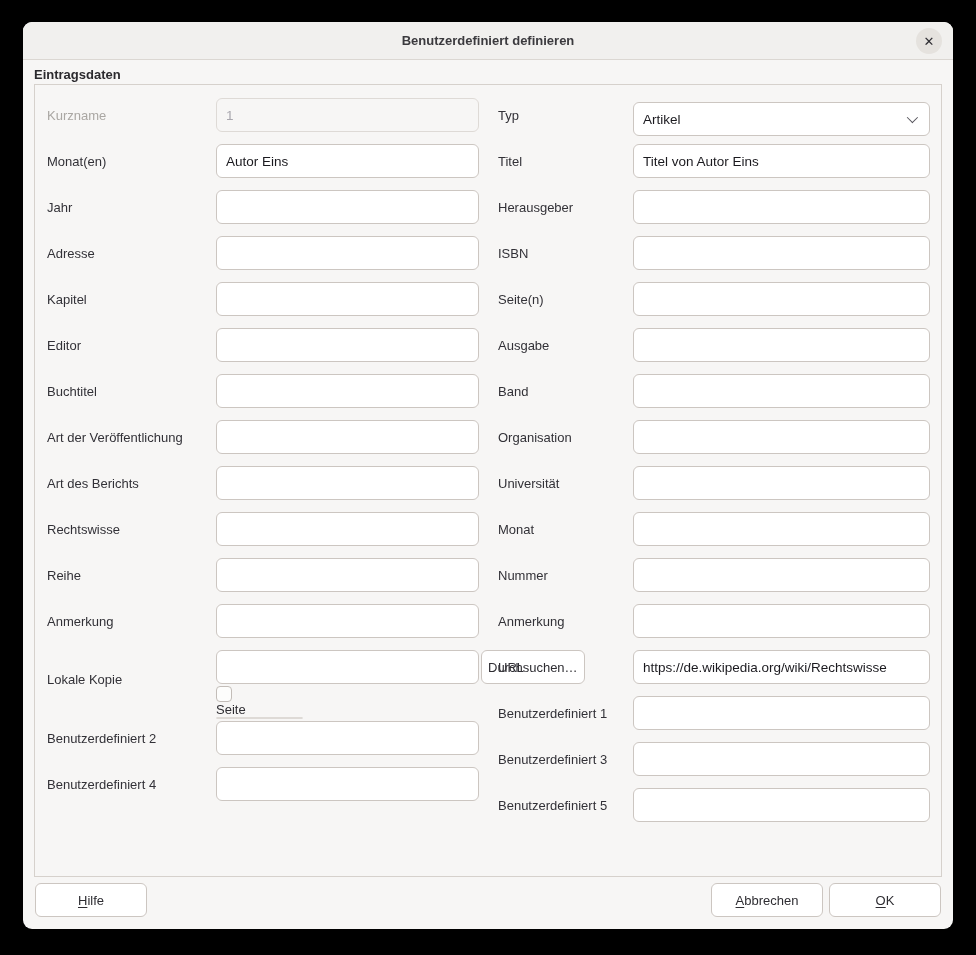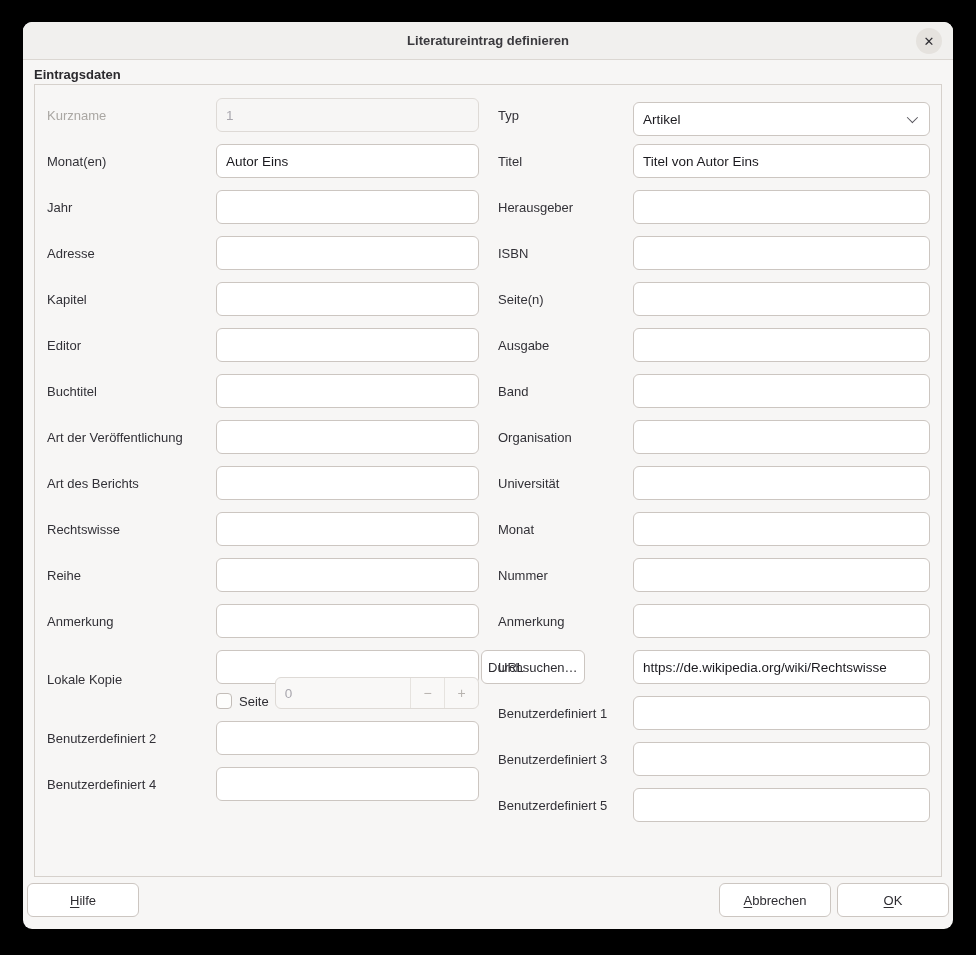--- a/index.html
+++ b/index.html
@@ -100,21 +100,21 @@
   .lc-widgets { display:flex; flex-direction:column; width:263px; }
   .lc-top { display:flex; height:34px;border-radius:13px; }
   .lc-path { width:130px; }
   .browse-btn {
     width:131px; height:34px; margin-left:2px;
     border:1px solid #ccc6c1; border-radius:6px;
     background:#ffffff;
     font-size:13px; color:#2e2d32;
     font-family:inherit;
   }
-  .seite-row { display:flex; align-items:flex-end; height:23px; margin-top:2px; }
+  .seite-row { display:flex; align-items:flex-start; height:23px; margin-top:2px;flex-direction:column; }
   .checkbox {
     width:16px; height:16px;
     border:1px solid #c3bdb8; border-radius:4px;
     background:#fdfdfc;
     flex:none; margin-right:7px;
   }
   .seite-lbl { font-size:13px; color:#2e2d32; margin-right:6px; flex:none; }
   .spinner {
     flex:1; height:32px;
     border:1px solid #dedad6; border-radius:6px;
@@ -132,40 +132,40 @@
     width:33px; flex:none;
     display:flex; align-items:center; justify-content:center;
     font-size:14px; color:#b7b3af;
     background:transparent; border:none; padding:0;
     font-family:inherit;
   }
   .footer {
     position:absolute; left:0; right:0; bottom:12px;
     height:34px;
     display:flex; justify-content:space-between;
-    padding:0 4px;
+    padding:0 12px;
   }
   .btn {
     height:34px; min-width:112px;
     border:1px solid #ccc6c1; border-radius:6px;
     background:#ffffff;
     font-size:13px; color:#2e2d32;
     font-family:inherit;
     padding:0 14px;
   }
   .footer-right { display:flex; gap:6px; }
   .mn { text-decoration:underline; text-underline-offset:2px; }
 </style>
 </head>
 <body>
 
 <div class="dialog">
 
   <div class="titlebar">
-    <div class="title">Literatureintrag definieren</div>
+    <div class="title">Benutzerdefiniert definieren</div>
     <button class="close-btn">
       <span>✕</span>
     </button>
   </div>
 
   <div class="section-label">Eintragsdaten</div>
 
   <div class="frame">
     <div class="col left" id="left-col">
         <div class="row">

